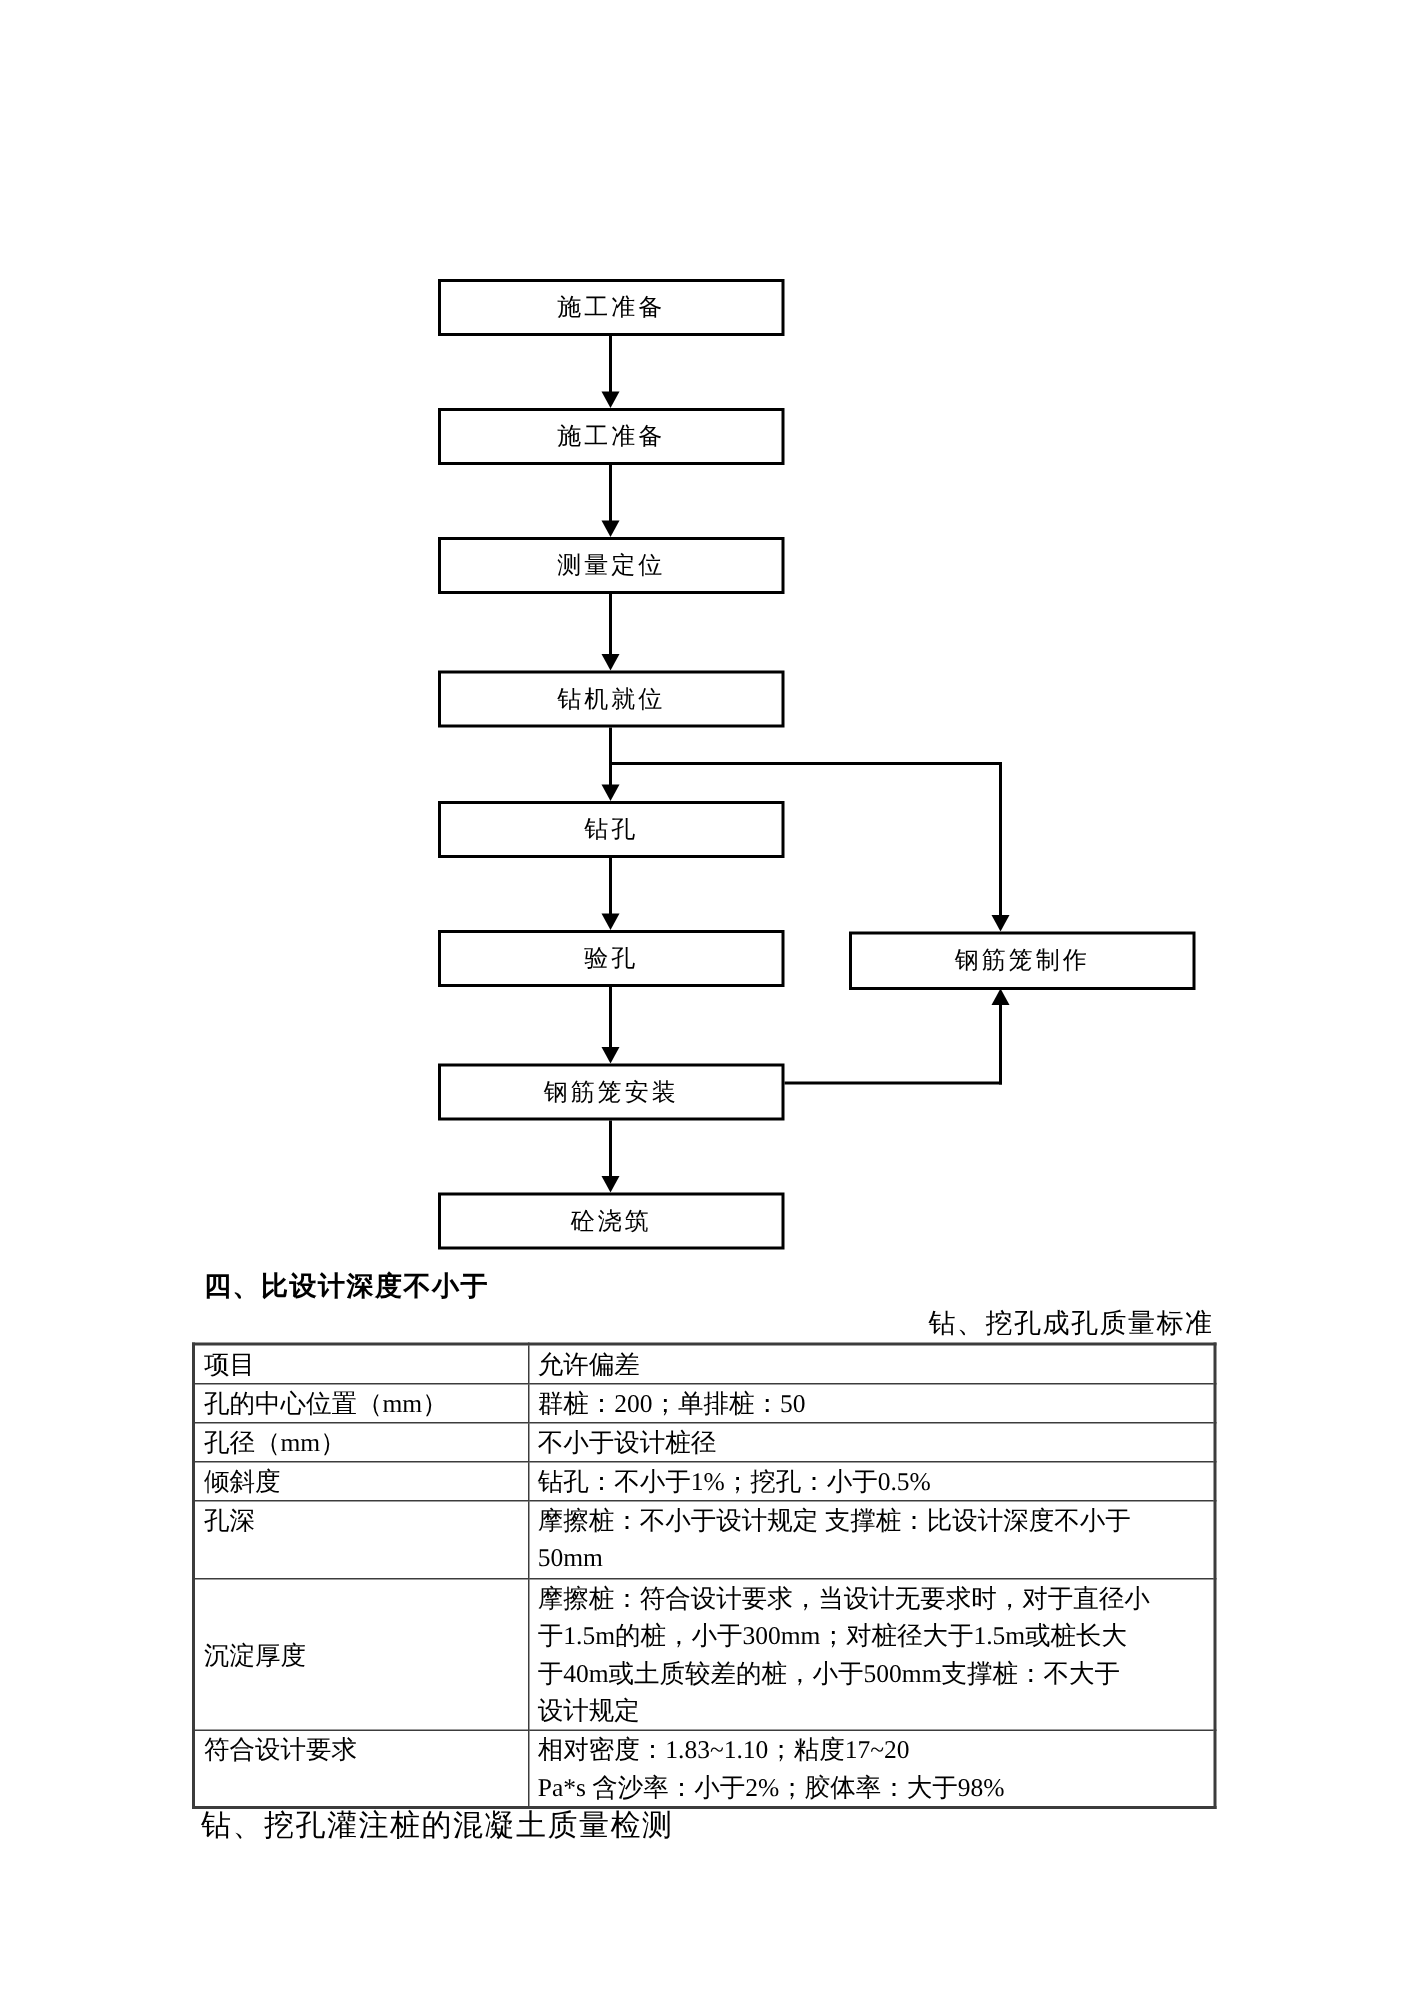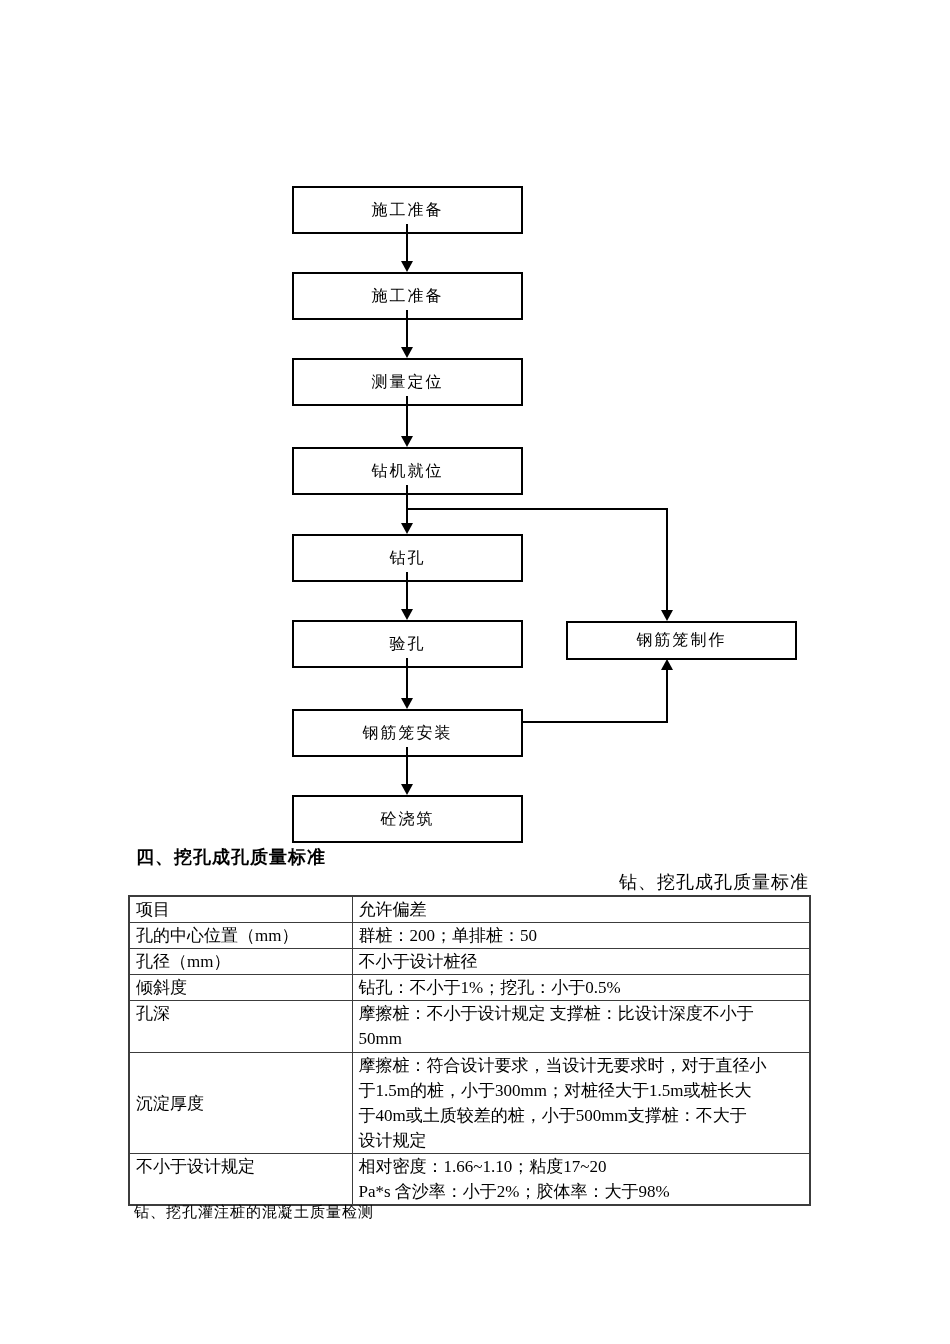--- a/index.html
+++ b/index.html
@@ -2,21 +2,21 @@
 <html><head>
 <meta charset="utf-8">
 <style>
   * { margin:0; padding:0; box-sizing:border-box; }
   html,body { width:950px; height:1344px; background:#ffffff; }
   body { position:relative; font-family:"Liberation Serif","DejaVu Serif",serif; color:#000; }
 
   
   .fc { position:absolute; left:0; top:0; width:950px; height:845px; }
   .fc-box {
-    position:absolute; left:292px; width:231px; height:48px;
+    position:absolute; left:292px; width:231px; height:38px;
     border:2px solid #000; background:#fff;
     display:flex; align-items:center; justify-content:center;
     font-size:16px; letter-spacing:2px;
   }
   .fc-box.side { left:566px;text-align:center; }
   .vline { position:absolute; width:2px; background:#000; }
   .hline { position:absolute; height:2px; background:#000; }
   .arr-down {
     position:absolute; width:0; height:0;
     border-left:6px solid transparent; border-right:6px solid transparent;
@@ -33,21 +33,21 @@
     position:absolute; left:136px; top:845px;
     font-family:"Liberation Sans","DejaVu Sans",sans-serif;
     font-weight:bold; font-size:18px; letter-spacing:1px;
   }
   .tbl-title {
     position:absolute; left:128px; top:870px; width:681px;
     text-align:right; font-size:18px; letter-spacing:1px;
   }
   .footer-note {
     position:absolute; left:134px; top:1203px;
-    font-size:15px; letter-spacing:1px;
+    font-size:20px; letter-spacing:1px;
   }
 
   
   .qtable {
     position:absolute; left:128px; top:895px; width:681px;
     border-collapse:collapse; table-layout:fixed;
     font-size:17px; line-height:25px;
   }
   .qtable td {
     border:1px solid #3c3c3c; vertical-align:top;
@@ -120,21 +120,21 @@
   <div class="hline" style="left:406px;top:508px;width:262px"></div>
   <div class="vline" style="left:666px;top:508px;height:103px"></div>
   <div class="arr-down" style="left:661px;top:610px"></div>
 
   <div class="hline" style="left:523px;top:721px;width:145px"></div>
   <div class="vline" style="left:666px;top:668px;height:55px"></div>
   <div class="arr-up" style="left:661px;top:659px"></div>
 
 </div>
 
-<div class="sec-heading">四、挖孔成孔质量标准</div>
+<div class="sec-heading">四、比设计深度不小于</div>
 
 <div class="tbl-title">钻、挖孔成孔质量标准</div>
 
 <table class="qtable">
   <colgroup>
       <col class="c1">
       <col class="c2">
     </colgroup>
   <tbody>
       <tr class="h25">
@@ -159,20 +159,20 @@
 50mm</td>
   </tr>
   <tr class="h100">
     <td style="vertical-align:middle">沉淀厚度</td>
     <td>摩擦桩：符合设计要求，当设计无要求时，对于直径小
 于1.5m的桩，小于300mm；对桩径大于1.5m或桩长大
 于40m或土质较差的桩，小于500mm支撑桩：不大于
 设计规定</td>
   </tr>
   <tr class="h50">
-    <td>不小于设计规定</td>
-    <td>相对密度：1.66~1.10；粘度17~20
+    <td>符合设计要求</td>
+    <td>相对密度：1.83~1.10；粘度17~20
 Pa*s 含沙率：小于2%；胶体率：大于98%</td>
   </tr>
 </tbody>
   </table>
 
 <div class="footer-note">钻、挖孔灌注桩的混凝土质量检测</div>
 
 </body></html>

